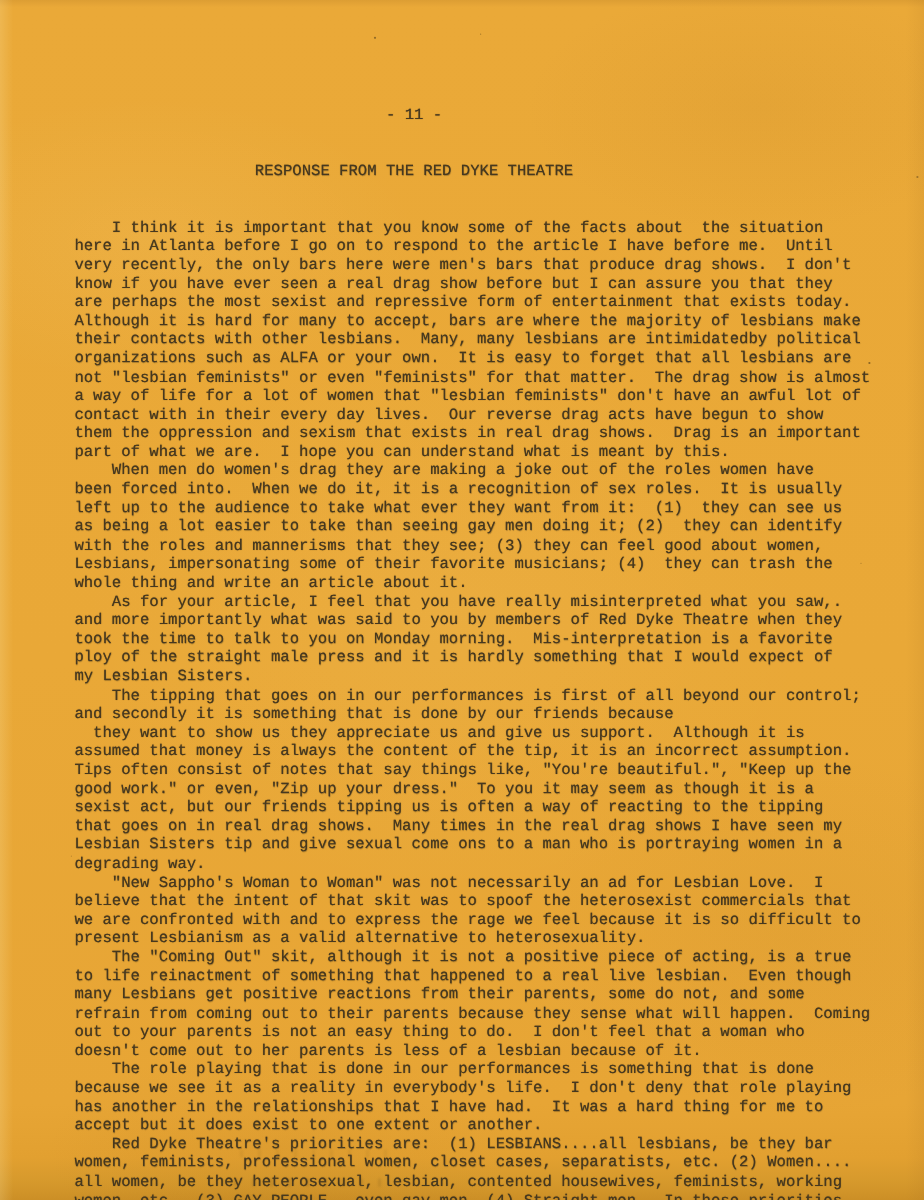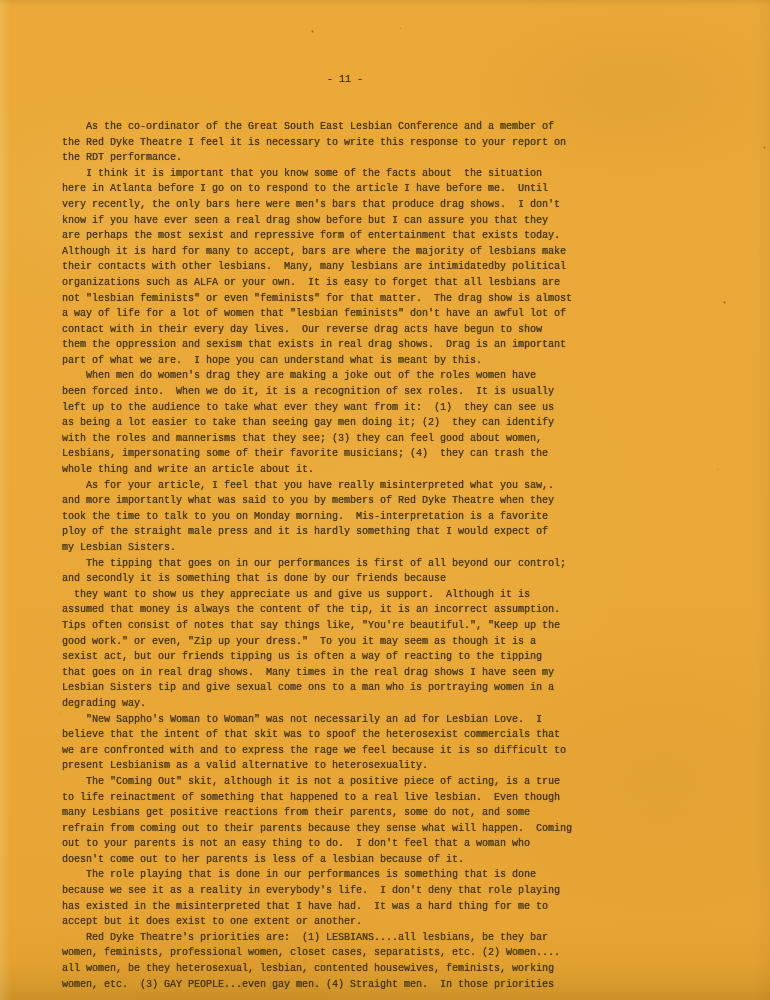--- a/index.html
+++ b/index.html
@@ -21,22 +21,22 @@
       radial-gradient(ellipse 320px 220px at 86% 78%, rgba(150,95,25,0.06), transparent 70%),
       radial-gradient(ellipse 260px 120px at 30% 96%, rgba(160,105,30,0.08), transparent 75%),
       linear-gradient(90deg, rgba(255,238,180,0.20) 0px, rgba(255,238,180,0) 11px),
       linear-gradient(270deg, rgba(150,100,30,0.10) 0px, rgba(150,100,30,0) 15px),
       linear-gradient(180deg, rgba(160,105,30,0.18) 0px, rgba(160,105,30,0) 6px),
       linear-gradient(180deg, #eaa938 0%, #e9a837 55%, #e7a535 92%, #e2a030 96.5%, #d6992c 98.5%, #cc8f26 100%);
     background-color:var(--paper);
   }
   .content{
     position:absolute;inset:0;
-    padding:41px 8px 0 62px;
-    font-size:10px;line-height:15.6px;
+    padding:57px 8px 0 62px;
+    font-size:13px;line-height:15.6px;
     color:var(--ink);
     text-shadow:0 0 0.7px rgba(70,56,31,0.65), 0.3px 0.3px 0.6px rgba(70,56,31,0.35);
   }
   .head{width:566px;text-align:center;white-space:pre;}
   .para{white-space:pre;}
   .specks{
     position:absolute;left:0;top:0;width:3px;height:3px;border-radius:50%;
     background:transparent;pointer-events:none;
     box-shadow:
       311px 30px 0 -0.6px rgba(60,45,22,0.50),
@@ -54,24 +54,22 @@
   }
   .ghost-marks.upper{left:200px;top:958px;width:125px;opacity:0.22;}
 </style>
 </head>
 <body>
 
 <div class="scan">
   <div class="content">
     <div class="head">
       <div>- 11 -</div>
+      <div>RESPONSE FROM THE RED DYKE THEATRE</div>
     </div>
-    <div class="para">    As the co-ordinator of the Great South East Lesbian Conference and a member of
-the Red Dyke Theatre I feel it is necessary to write this response to your report on
-the RDT performance.</div>
     <div class="para">    I think it is important that you know some of the facts about  the situation
 here in Atlanta before I go on to respond to the article I have before me.  Until
 very recently, the only bars here were men's bars that produce drag shows.  I don't
 know if you have ever seen a real drag show before but I can assure you that they
 are perhaps the most sexist and repressive form of entertainment that exists today.
 Although it is hard for many to accept, bars are where the majority of lesbians make
 their contacts with other lesbians.  Many, many lesbians are intimidatedby political
 organizations such as ALFA or your own.  It is easy to forget that all lesbians are
 not "lesbian feminists" or even "feminists" for that matter.  The drag show is almost
 a way of life for a lot of women that "lesbian feminists" don't have an awful lot of
@@ -105,21 +103,21 @@
 we are confronted with and to express the rage we feel because it is so difficult to
 present Lesbianism as a valid alternative to heterosexuality.</div>
     <div class="para">    The "Coming Out" skit, although it is not a positive piece of acting, is a true
 to life reinactment of something that happened to a real live lesbian.  Even though
 many Lesbians get positive reactions from their parents, some do not, and some
 refrain from coming out to their parents because they sense what will happen.  Coming
 out to your parents is not an easy thing to do.  I don't feel that a woman who
 doesn't come out to her parents is less of a lesbian because of it.</div>
     <div class="para">    The role playing that is done in our performances is something that is done
 because we see it as a reality in everybody's life.  I don't deny that role playing
-has existed in the misinterpreted that I have had.  It was a hard thing for me to
+has another in the relationships that I have had.  It was a hard thing for me to
 accept but it does exist to one extent or another.</div>
     <div class="para">    Red Dyke Theatre's priorities are:  (1) LESBIANS....all lesbians, be they bar
 women, feminists, professional women, closet cases, separatists, etc. (2) Women....
 all women, be they heterosexual, lesbian, contented housewives, feminists, working
 women, etc.  (3) GAY PEOPLE...even gay men. (4) Straight men.  In those priorities</div>
   </div>
   <div class="specks"></div>
   <div class="ghost-marks upper"></div>
   <div class="ghost-marks"></div>
 </div>

